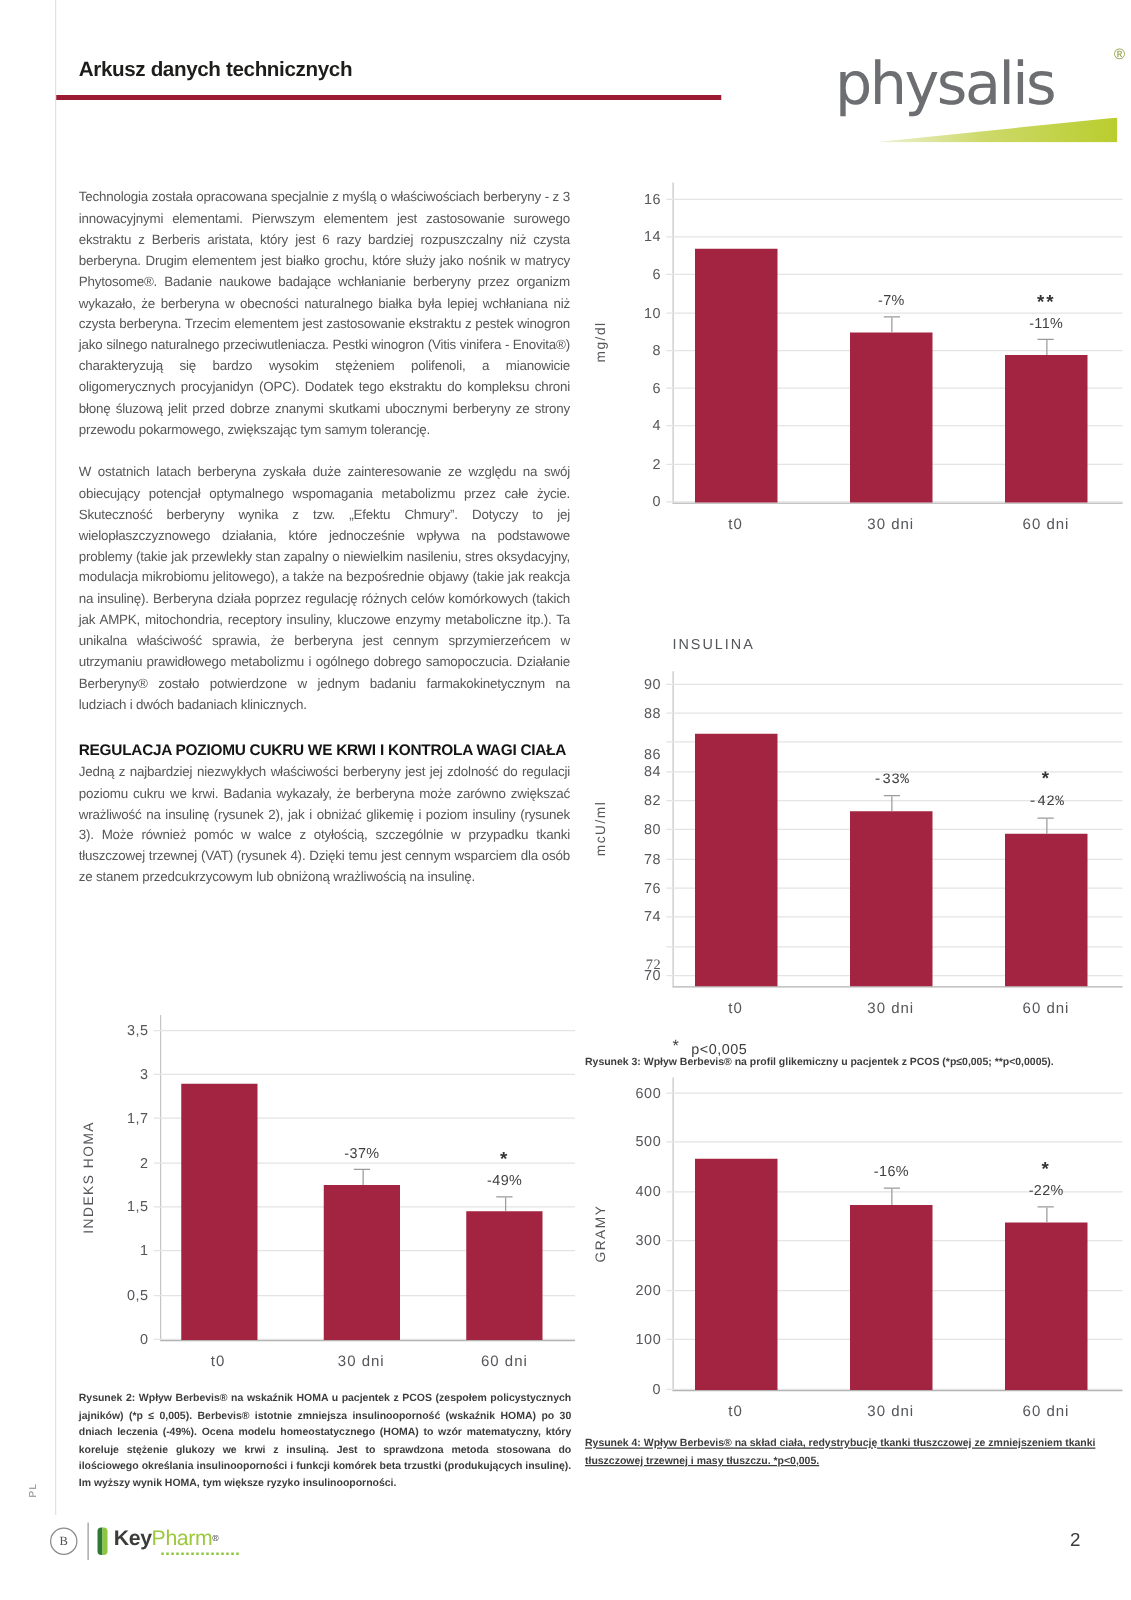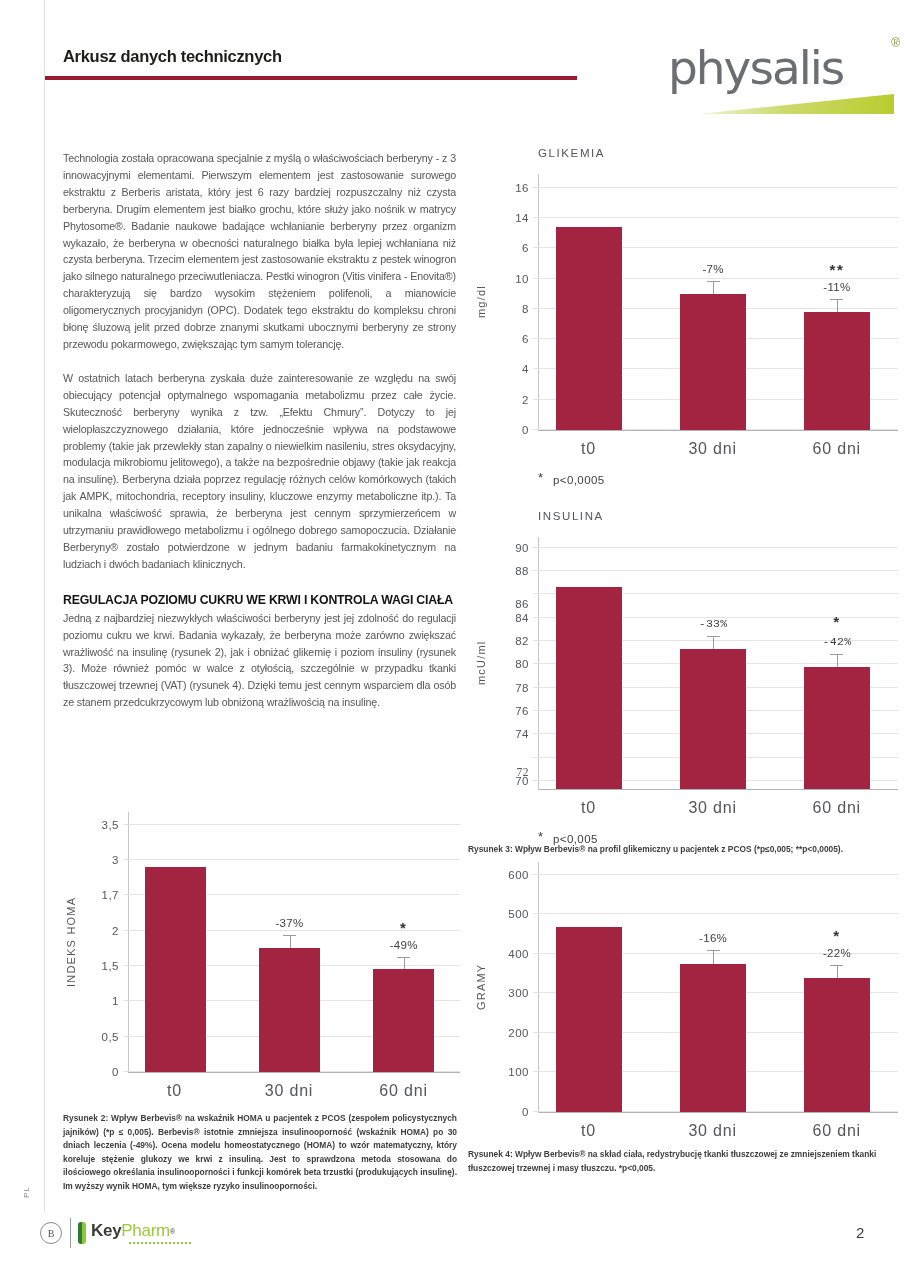--- a/index.html
+++ b/index.html
@@ -39,31 +39,31 @@
   .ytick{position:absolute;right:9px;font-size:11.5px;color:#55565a;line-height:12px;letter-spacing:.5px;}
   .main-col{flex:1;}
   .plot{position:relative;border-left:1px solid #c6c6c6;border-bottom:1px solid #b3b3b3;}
   .gridline{position:absolute;left:-6px;right:0;height:1px;background:#e4e4e4;}
   .bar{position:absolute;bottom:0;background:var(--bar,#a32441);}
   .errbar{position:absolute;width:13px;margin-left:-6.5px;border-top:1.5px solid #9b9b9b;}
   .errbar::before{content:"";position:absolute;left:50%;top:0;bottom:0;width:1px;background:#9b9b9b;}
   .pct{position:absolute;text-align:center;font-size:11.5px;color:#3f3f3f;letter-spacing:.3px;}
   .stars{position:absolute;text-align:center;font-size:15px;font-weight:bold;color:#333;letter-spacing:1.5px;}
   .xlabels{position:relative;height:18px;margin-top:9px;}
-  .xlabel{position:absolute;text-align:center;font-size:16px;color:#55565a;letter-spacing:.8px;}
+  .xlabel{position:absolute;text-align:center;font-size:12px;color:#55565a;letter-spacing:.8px;}
   .footnote{margin:14px 0 0 0;font-size:11.5px;color:#3f3f3f;}
   .fn-star{font-size:13px;position:relative;top:-2px;margin-right:10px;}
   .fn-text{letter-spacing:.4px;}
 
   
   .caption{position:absolute;font-size:8.4px;font-weight:bold;line-height:13.5px;color:#3d3d3d;
         text-align:justify;letter-spacing:0;}
   .caption-fig2{left:63px;top:1112px;width:394px;}
   .caption-fig3{left:468px;top:843px;width:434px;text-align:left;}
-  .caption-fig4{left:468px;top:1148px;width:434px;text-align:left;}
+  .caption-fig4{left:468px;top:1148px;width:434px;text-align:left;text-decoration:underline;}
 
   
   .lang-tag{position:absolute;left:22px;top:1198px;font-size:8px;color:#8a8a8a;
         transform:rotate(-90deg);transform-origin:left top;letter-spacing:1px;}
   .badge{position:absolute;left:40px;top:1222px;width:20px;height:20px;border:1px solid #8a8a8a;
         border-radius:50%;display:flex;align-items:center;justify-content:center;
         font-family:"Liberation Serif",serif;font-size:10px;color:#555;}
   .footer-sep{position:absolute;left:70px;top:1218px;width:1px;height:30px;background:#9a9a9a;}
   .kp-logo{position:absolute;left:78px;top:1220px;height:30px;display:flex;align-items:flex-start;}
   .kp-leaf{width:9px;height:22px;margin:2px 4px 0 0;display:flex;}
@@ -93,21 +93,20 @@
   </div>
 
   <div class="article">
     <p>Technologia została opracowana specjalnie z myślą o właściwościach berberyny - z 3 innowacyjnymi elementami. Pierwszym elementem jest zastosowanie surowego ekstraktu z Berberis aristata, który jest 6 razy bardziej rozpuszczalny niż czysta berberyna. Drugim elementem jest białko grochu, które służy jako nośnik w matrycy Phytosome®. Badanie naukowe badające wchłanianie berberyny przez organizm wykazało, że berberyna w obecności naturalnego białka była lepiej wchłaniana niż czysta berberyna. Trzecim elementem jest zastosowanie ekstraktu z pestek winogron jako silnego naturalnego przeciwutleniacza. Pestki winogron (Vitis vinifera - Enovita®) charakteryzują się bardzo wysokim stężeniem polifenoli, a mianowicie oligomerycznych procyjanidyn (OPC). Dodatek tego ekstraktu do kompleksu chroni błonę śluzową jelit przed dobrze znanymi skutkami ubocznymi berberyny ze strony przewodu pokarmowego, zwiększając tym samym tolerancję.</p>
     <p>W ostatnich latach berberyna zyskała duże zainteresowanie ze względu na swój obiecujący potencjał optymalnego wspomagania metabolizmu przez całe życie. Skuteczność berberyny wynika z tzw. „Efektu Chmury”. Dotyczy to jej wielopłaszczyznowego działania, które jednocześnie wpływa na podstawowe problemy (takie jak przewlekły stan zapalny o niewielkim nasileniu, stres oksydacyjny, modulacja mikrobiomu jelitowego), a także na bezpośrednie objawy (takie jak reakcja na insulinę). Berberyna działa poprzez regulację różnych celów komórkowych (takich jak AMPK, mitochondria, receptory insuliny, kluczowe enzymy metaboliczne itp.). Ta unikalna właściwość sprawia, że berberyna jest cennym sprzymierzeńcem w utrzymaniu prawidłowego metabolizmu i ogólnego dobrego samopoczucia. Działanie Berberyny® zostało potwierdzone w jednym badaniu farmakokinetycznym na ludziach i dwóch badaniach klinicznych.</p>
     <h2>REGULACJA POZIOMU CUKRU WE KRWI I KONTROLA WAGI CIAŁA</h2>
     <p>Jedną z najbardziej niezwykłych właściwości berberyny jest jej zdolność do regulacji poziomu cukru we krwi. Badania wykazały, że berberyna może zarówno zwiększać wrażliwość na insulinę (rysunek 2), jak i obniżać glikemię i poziom insuliny (rysunek 3). Może również pomóc w walce z otyłością, szczególnie w przypadku tkanki tłuszczowej trzewnej (VAT) (rysunek 4). Dzięki temu jest cennym wsparciem dla osób ze stanem przedcukrzycowym lub obniżoną wrażliwością na insulinę.</p>
   </div>
 
   <div class="chart chart-glikemia">
-    <div class="chart-title">GLIKEMIA</div>
     <div class="chart-flex">
       <div class="chart-ylabel" style="height: 256px;">mg/dl</div>
       <div class="yticks" style="height: 256px;">
           <div class="ytick" style="bottom: -6px;">0</div>
           <div class="ytick" style="bottom: 24.2959px;">2</div>
           <div class="ytick" style="bottom: 54.5917px;">4</div>
           <div class="ytick" style="bottom: 84.8876px;">6</div>
           <div class="ytick" style="bottom: 115.183px;">8</div>
           <div class="ytick" style="bottom: 145.479px;">10</div>
           <div class="ytick" style="bottom: 175.775px;">6</div>
@@ -132,21 +131,20 @@
             <div class="bar" style="left: 73.75%; width: 18.5%; height: 118.154px;"></div>
             <div class="errbar" style="left: 83%; bottom: 118.154px; height: 12.1183px;"></div>
             <div class="pct" style="left: 66%; width: 34%; bottom: 137.272px;">-11%</div>
             <div class="stars" style="left: 66%; width: 34%; bottom: 152.272px;">**</div>
           </div>
         <div class="xlabels">
             <div class="xlabel" style="left: -3%; width: 34%;">t0</div>
             <div class="xlabel" style="left: 31.5%; width: 34%;">30 dni</div>
             <div class="xlabel" style="left: 66%; width: 34%;">60 dni</div>
           </div>
-        <div class="footnote"><span class="fn-star">*</span><span class="fn-text">p&lt;0,0005</span></div>
       </div>
     </div>
   </div>
 
   <div class="chart chart-insulina">
     <div class="chart-title">INSULINA</div>
     <div class="chart-flex">
       <div class="chart-ylabel" style="height: 252px;">mcU/ml</div>
       <div class="yticks" style="height: 252px;">
           <div class="ytick" style="bottom: 2.16667px;">70</div>

